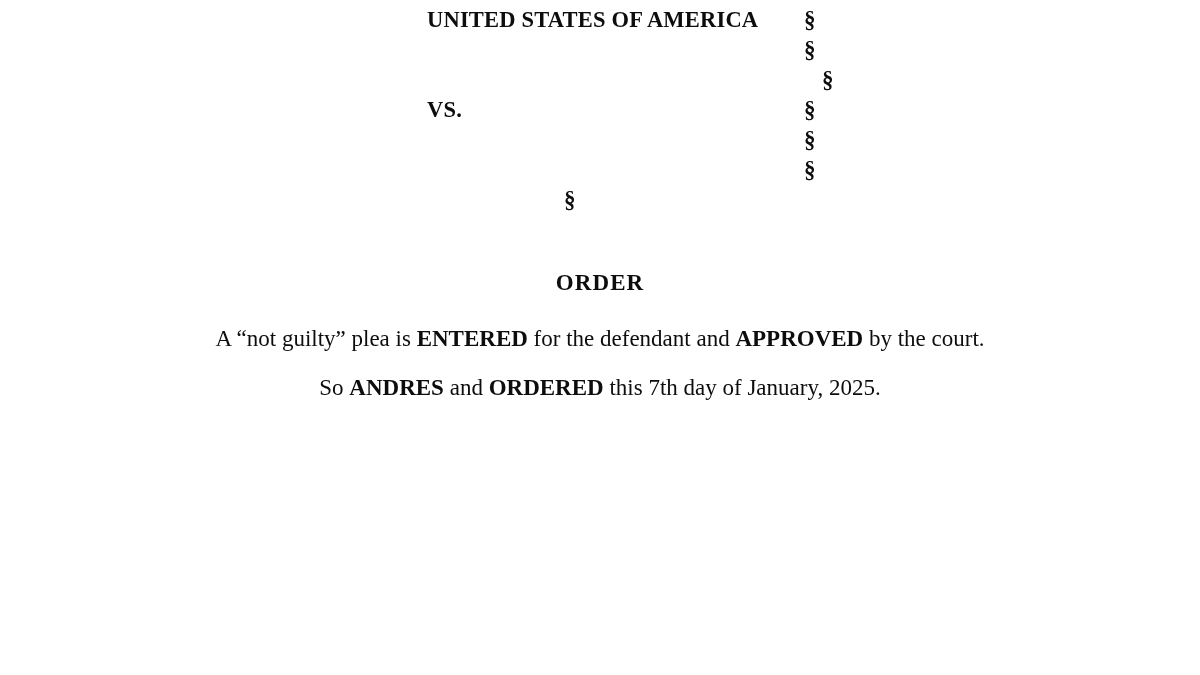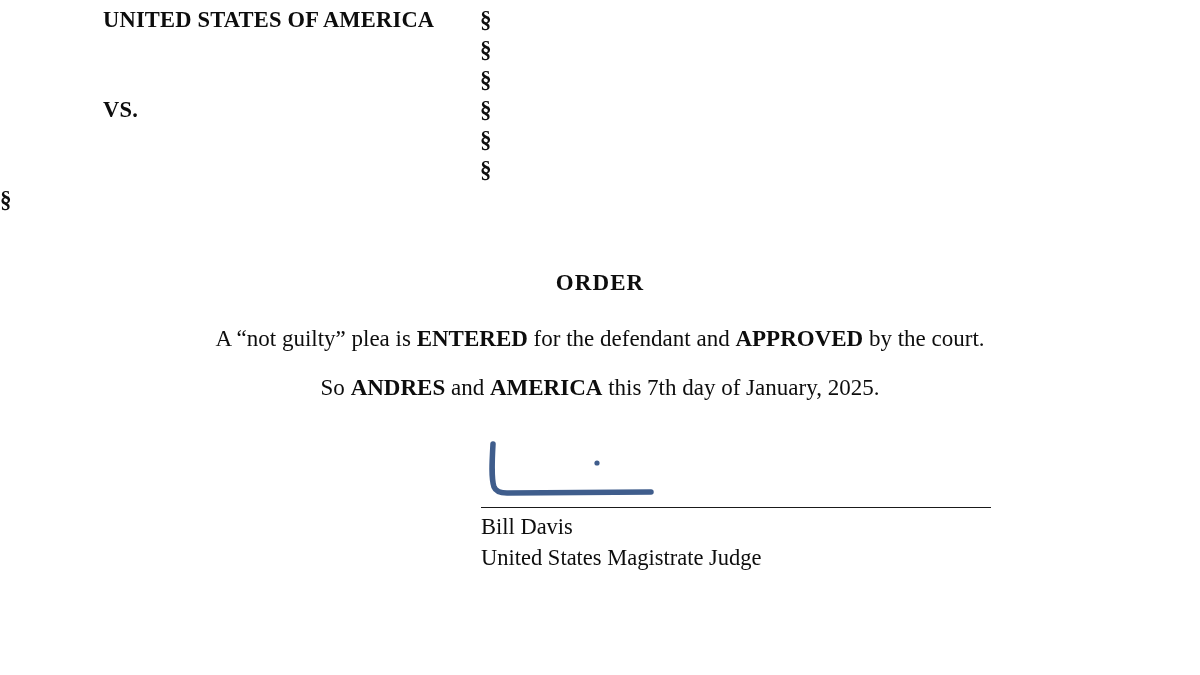--- a/index.html
+++ b/index.html
@@ -27,20 +27,21 @@
     position: absolute;
     left: 0;
     top: 0;
     width: 1200px;
     padding-top: 6px;
   }
   .caption-row {
     display: flex;
     align-items: flex-start;
     height: 30px;
+    justify-content: center;
   }
   .caption-party {
     width: 480px;
     padding-left: 103px;
     box-sizing: border-box;
     font-weight: bold;
     font-size: 22.5px;
     letter-spacing: 0.2px;
     white-space: nowrap;
     line-height: 28px;
@@ -167,28 +168,17 @@
 
   </div>
 
   <div class="order-title">ORDER</div>
 
   <div class="order-line l1">
     <span>A “not guilty” plea is </span><b>ENTERED</b><span> for the defendant and </span><b>APPROVED</b><span> by the court.</span>
   </div>
 
   <div class="order-line l2">
-    <span>So </span><b>ANDRES</b><span> and </span><b>AMERICA</b><span> this 7th day of January, 2025.</span>
+    <span>So </span><b>ANDRES</b><span> and </span><b>ORDERED</b><span> this 7th day of January, 2025.</span>
   </div>
 
-  <div class="sig-wrap">
-    <div class="sig-graphic">
-      <svg width="200" height="65" viewBox="0 0 200 65" xmlns="http://www.w3.org/2000/svg">
-        <path d="M12 4 C11 22, 10 38, 13 47 C15 52, 20 53, 26 53 L170 52" fill="none" stroke="#3f5d8c" stroke-width="5.5" stroke-linecap="round" stroke-linejoin="round"></path>
-        <circle cx="116" cy="23" r="2.6" fill="#3f5d8c"></circle>
-      </svg>
-    </div>
-    <div class="sig-rule"></div>
-    <div class="sig-name">Bill Davis</div>
-    <div class="sig-title">United States Magistrate Judge</div>
-  </div>
 
 </div>
 
 </body></html>

